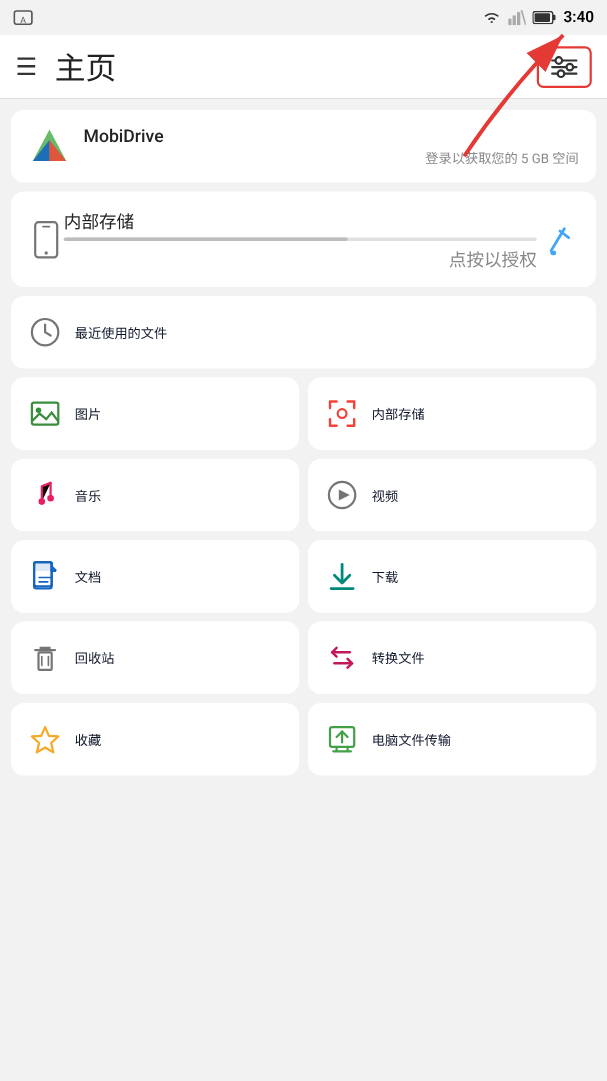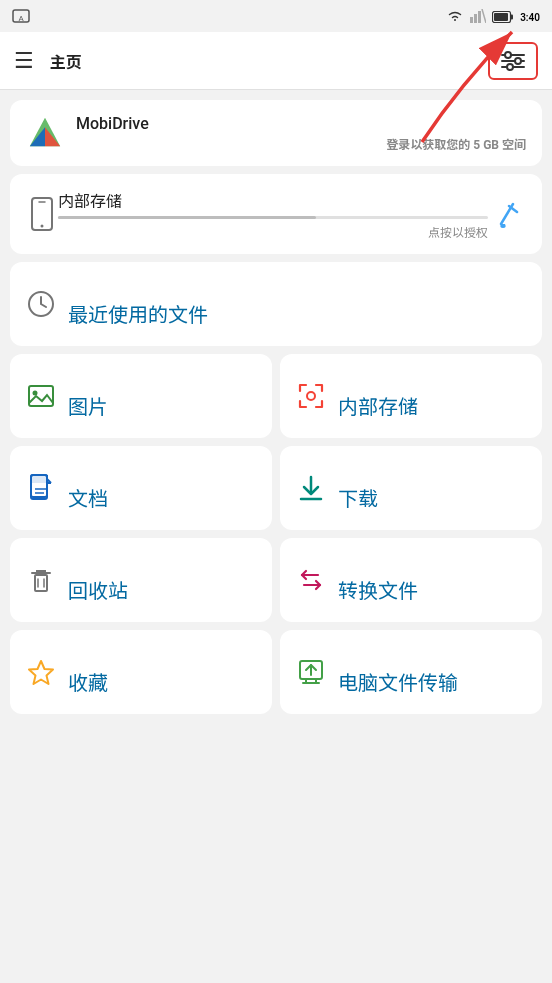--- a/index.html
+++ b/index.html
@@ -15,42 +15,42 @@
     .status-bar {
       background: #f2f2f2;
       height: 32px;
       display: flex;
       align-items: center;
       justify-content: space-between;
       padding: 0 12px;
       font-size: 13px;
     }
     .status-left { display: flex; align-items: center; gap: 6px; }
-    .status-right { display: flex; align-items: flex-end; gap: 6px; font-weight: 600; font-size: 10px; }
+    .status-right { display: flex; align-items: center; gap: 6px; font-weight: 600; font-size: 14px; }
 
     
     .top-bar {
       background: #ffffff;
       height: 58px;
       display: flex;
       align-items: center;
       padding: 0 14px;
       gap: 16px;
       border-bottom: 1px solid #e0e0e0;
       position: relative;
     }
     .menu-icon {
       font-size: 22px;
       color: #333;
       cursor: pointer;
       user-select: none;
     }
     .top-title {
-      font-size: 16px;
-      font-weight: 700;
+      font-size: 28px;
+      font-weight: 400;
       color: #222;
       flex: 1;
     }
     .filter-btn {
       border: 2.5px solid #e53935;
       border-radius: 6px;
       padding: 6px 10px;
       display: flex;
       align-items: center;
       justify-content: center;
@@ -92,21 +92,20 @@
     .mobidrive-name {
       font-size: 16px;
       font-weight: 500;
       color: #222;
       margin-bottom: 2px;
     }
     .mobidrive-sub {
       font-size: 12px;
       color: #888;
       text-align: right;
-      font-weight: bold;
     }
 
     
     .storage-card {
       padding: 14px 16px;
       display: flex;
       align-items: center;
       gap: 0;
     }
     .storage-info { flex: 1; }
@@ -121,21 +120,21 @@
       border-radius: 2px;
       margin-bottom: 4px;
     }
     .storage-bar-fill {
       height: 3px;
       background: #bdbdbd;
       border-radius: 2px;
       width: 60%;
     }
     .storage-sub {
-      font-size: 12px;
+      font-size: 16px;
       color: #888;
       text-align: right;
     }
     .storage-icon-btn {
       width: 38px;
       height: 38px;
       display: flex;
       align-items: center;
       justify-content: center;
       flex-shrink: 0;
@@ -150,23 +149,22 @@
       background: #ffffff;
       border-radius: 12px;
       flex: 1;
       padding: 18px 16px;
       display: flex;
       align-items: center;
       gap: 12px;
       cursor: pointer;
     }
     .grid-card-label {
-      font-size: 20px;
-      color: #0369a1;
-      margin-top: 19px;
+      font-size: 12px;
+      color: #0f172a;
     }
 
     
     .icon-recent { color: #757575; }
     .icon-vault { color: #7c4dff; }
     .icon-pictures { color: #388e3c; }
     .icon-screenshot { color: #f44336; }
     .icon-music { color: #e91e63; }
     .icon-video { color: #757575; }
     .icon-docs { color: #1565c0; }
@@ -303,20 +301,38 @@
         <path d="M4,10 L4,4 L10,4" fill="none" stroke="#f44336" stroke-width="2.2" stroke-linecap="round" stroke-linejoin="round"></path>
         <path d="M20,4 L26,4 L26,10" fill="none" stroke="#f44336" stroke-width="2.2" stroke-linecap="round" stroke-linejoin="round"></path>
         <path d="M26,20 L26,26 L20,26" fill="none" stroke="#f44336" stroke-width="2.2" stroke-linecap="round" stroke-linejoin="round"></path>
         <path d="M10,26 L4,26 L4,20" fill="none" stroke="#f44336" stroke-width="2.2" stroke-linecap="round" stroke-linejoin="round"></path>
         <circle cx="15" cy="15" r="4" fill="none" stroke="#f44336" stroke-width="2"></circle>
       </svg>
       <span class="grid-card-label">内部存储</span>
     </div>
   </div>
 
+  <div class="grid-row">
+    <div class="grid-card">
+      <svg width="30" height="30" viewBox="0 0 30 30" class="icon-music">
+        <path d="M20,4 L20,18" stroke="#e91e63" stroke-width="2" stroke-linecap="round"></path>
+        <path d="M20,4 L12,7 L12,21" stroke="#e91e63" stroke-width="2" stroke-linecap="round" stroke-linejoin="round"></path>
+        <circle cx="12" cy="21" r="3" fill="#e91e63"></circle>
+        <circle cx="20" cy="18" r="3" fill="#e91e63"></circle>
+      </svg>
+      <span class="grid-card-label">音乐</span>
+    </div>
+    <div class="grid-card">
+      <svg width="30" height="30" viewBox="0 0 30 30" class="icon-video">
+        <circle cx="15" cy="15" r="12" fill="none" stroke="#757575" stroke-width="2"></circle>
+        <polygon points="12,10 22,15 12,20" fill="#757575"></polygon>
+      </svg>
+      <span class="grid-card-label">视频</span>
+    </div>
+  </div>
 
   <div class="grid-row">
     <div class="grid-card">
       <svg width="30" height="30" viewBox="0 0 30 30" class="icon-docs">
         <rect x="5" y="2" width="16" height="22" rx="2" fill="none" stroke="#1565c0" stroke-width="2"></rect>
         <path d="M21,6 L25,10" stroke="#1565c0" stroke-width="2"></path>
         <rect x="5" y="2" width="16" height="8" rx="1" fill="#1565c0" opacity="0.15"></rect>
         <path d="M21,2 L21,10 L25,10" fill="none" stroke="#1565c0" stroke-width="2"></path>
         <rect x="5" y="2" width="16" height="24" rx="2" fill="none" stroke="#1565c0" stroke-width="2"></rect>
         <line x1="9" y1="16" x2="21" y2="16" stroke="#1565c0" stroke-width="1.5"></line>

